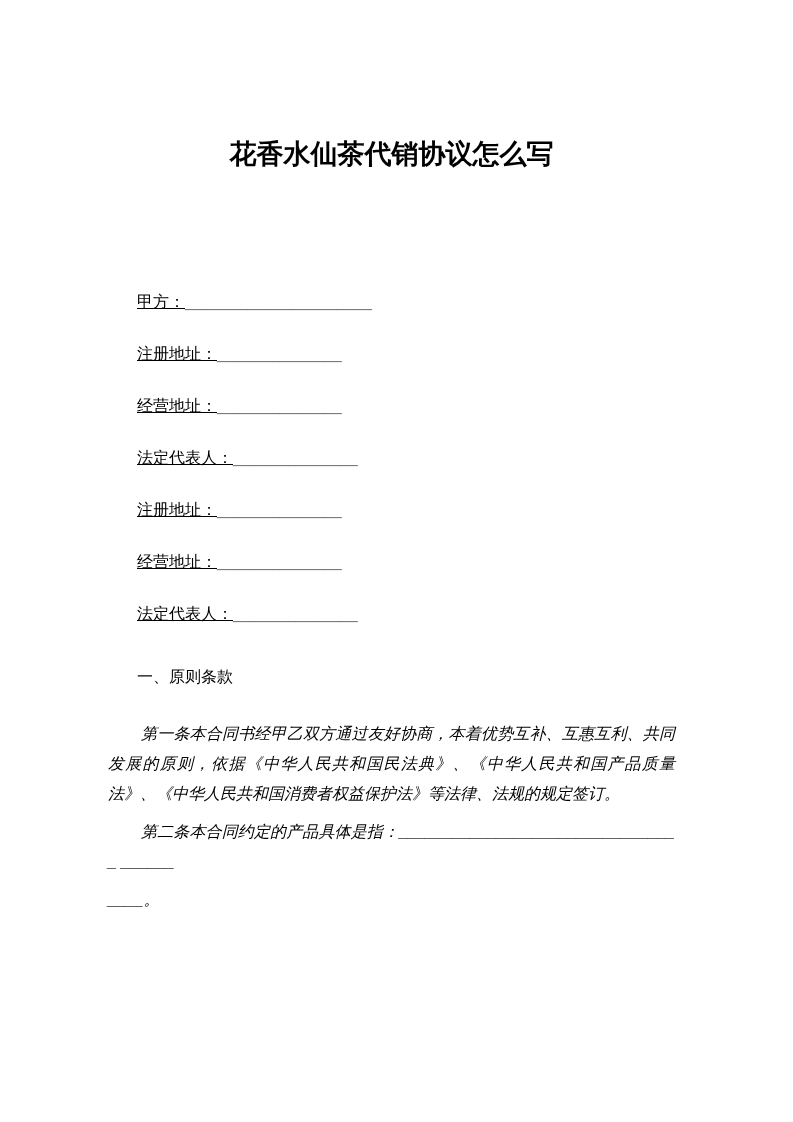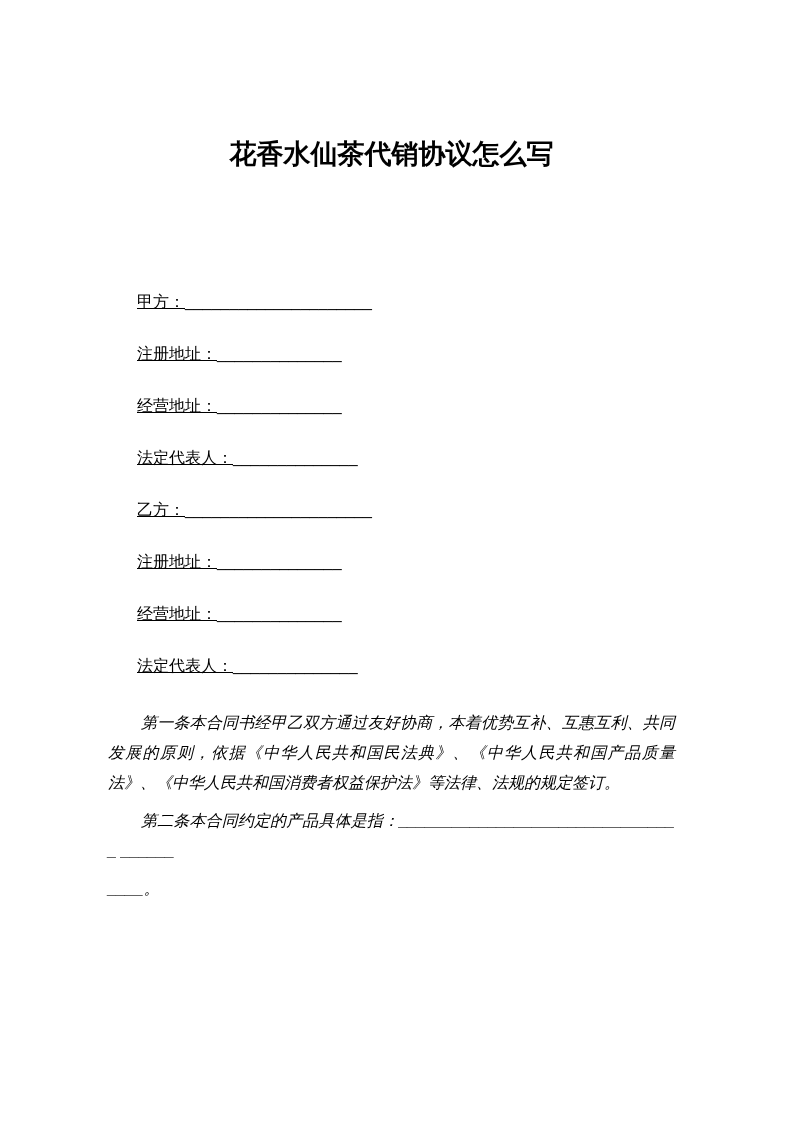--- a/index.html
+++ b/index.html
@@ -30,21 +30,21 @@
     font-size: 16px;
     line-height: 20px;
     margin: 0 0 32px 37px;
     white-space: nowrap;
   }
   .field-label {
     font-weight: 400;
     text-decoration: underline;
   }
   .blank-line {
-    color: #000000;
+    color: #737373;
     letter-spacing: 0;
   }
   .section-heading {
     font-size: 16px;
     line-height: 20px;
     margin: 43px 0 32px 37px;
   }
   .section-heading.second {
     margin-top: 20px;
   }
@@ -85,34 +85,32 @@
     <div class="field-row">
       <span class="field-label">注册地址：</span><span class="blank-line">______________</span>
     </div>
     <div class="field-row">
       <span class="field-label">经营地址：</span><span class="blank-line">______________</span>
     </div>
     <div class="field-row">
       <span class="field-label">法定代表人：</span><span class="blank-line">______________</span>
     </div>
     <div class="field-row">
-      <span class="field-label">乙方：</span><span class="blank-line">_____________________</span>
-    </div>
-    <div class="field-row">
       <span class="field-label">注册地址：</span><span class="blank-line">______________</span>
     </div>
     <div class="field-row">
       <span class="field-label">经营地址：</span><span class="blank-line">______________</span>
     </div>
     <div class="field-row">
       <span class="field-label">法定代表人：</span><span class="blank-line">______________</span>
     </div>
   </div>
 
   <div>
+    <div class="section-heading">一、原则条款</div>
     <p class="para">第一条本合同书经甲乙双方通过友好协商，本着优势互补、互惠互利、共同发展的原则，依据《中华人民共和国民法典》、《中华人民共和国产品质量法》、《中华人民共和国消费者权益保护法》等法律、法规的规定签订。</p>
   </div>
 
   <div>
     <p class="para">第二条本合同约定的产品具体是指：________________________________ ______</p>
     <p class="para no-indent">____。</p>
   </div>
 
   <div class="page-number">1</div>
 

